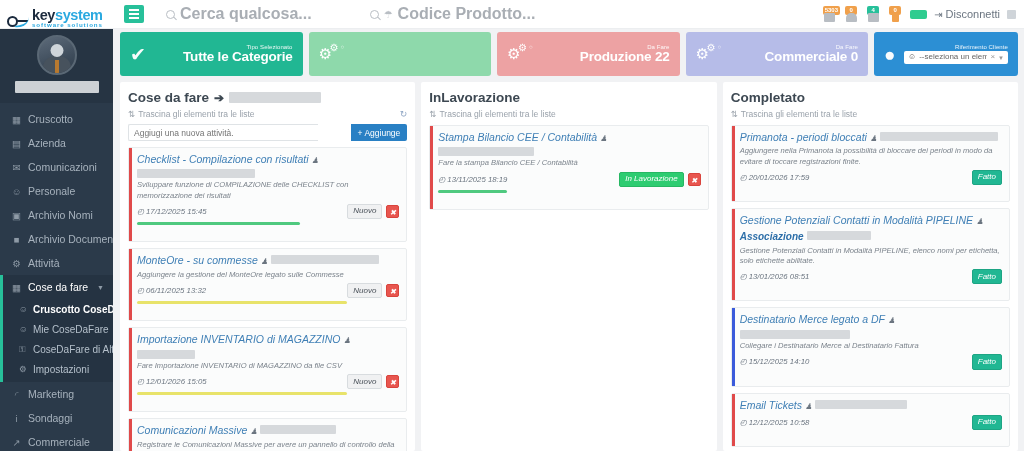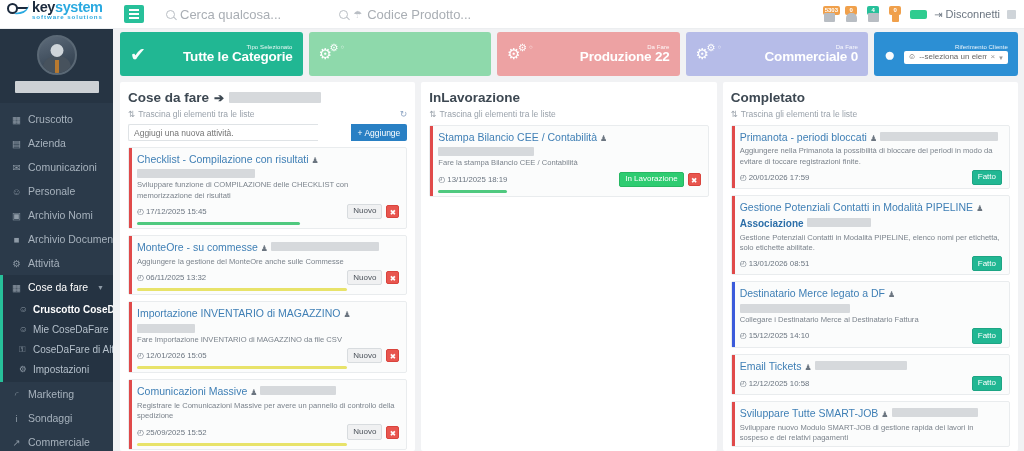--- a/index.html
+++ b/index.html
@@ -13,21 +13,21 @@
   }
   .app { position: relative; width: 1024px; height: 451px; }
 
   
   .topbar {
     position: absolute; top: 0; left: 0; width: 1024px; height: 29px;
     background: #ffffff; display: flex; align-items: center;
     border-bottom: 1px solid #eceef0; z-index: 30;
   }
   .brand {
-    width: 120px; height: 29px; display: flex; align-items: flex-start;
+    width: 120px; height: 29px; display: flex; align-items: flex-end;
     padding-left: 7px; gap: 3px;
   }
   .brand-logo { width: 22px; height: 16px; position: relative; flex: none; }
   .brand-logo .ring {
     position: absolute; left: 0; top: 3px; width: 11px; height: 11px;
     border: 2.5px solid #1b2a3d; border-radius: 50%;
   }
   .brand-logo .stem {
     position: absolute; left: 9px; top: 7px; width: 12px; height: 2.5px;
     background: #1b2a3d;
@@ -51,21 +51,21 @@
 
   .srch { display: flex; align-items: center; gap: 5px; margin-left: 22px; }
   .srch .mag {
     width: 9px; height: 9px; border: 1.4px solid #b9bec4; border-radius: 50%;
     position: relative; flex: none;
   }
   .srch .mag:after {
     content: ""; position: absolute; right: -3px; bottom: -2px;
     width: 4px; height: 1.4px; background: #b9bec4; transform: rotate(45deg);
   }
-  .srch .ph { color: #a9aeb4; font-size: 13px; }
+  .srch .ph { color: #a9aeb4; font-size: 16px; font-weight: bold; }
   .srch .cube { color: #b9bec4; font-size: 10px; }
 
   .tray { margin-left: auto; display: flex; align-items: center; gap: 7px; padding-right: 8px; }
   .tray-ico { position: relative; width: 15px; height: 16px; cursor: pointer; }
   .tray-ico .body {
     position: absolute; bottom: 0; left: 2px; width: 11px; height: 9px;
     background: #b8bdc3; border-radius: 1px;
   }
   .tray-ico .bubble {
     position: absolute; top: 0; left: 1px; min-width: 12px; height: 9px;
@@ -193,21 +193,21 @@
     color: #8d949b; outline: none; font-family: inherit; background: #fff;
   }
   .addrow button {
     background: #2980c4; color: #fff; border: none; border-radius: 0 2px 2px 0;
     font-size: 8.5px; padding: 0 7px; cursor: pointer; font-family: inherit;
     white-space: nowrap;
   }
   .cards { margin-top: 6px; }
   .card {
     background: #fbfcfc; border: 1px solid #e9ecee; border-radius: 2px;
-    margin-bottom: 6px; padding: 5px 7px 3px 8px; position: relative;
+    margin-bottom: 6px; padding: 5px 7px 16px 8px; position: relative; font-style: italic;
   }
   .card:before {
     content: ""; position: absolute; left: 0; top: 0; bottom: 0; width: 3px;
     background: var(--accent, #e04a4a);
   }
   .c-head {
     font-size: 10.5px; color: #3f7fb5; line-height: 1.28;
     display: flex; flex-wrap: wrap; align-items: baseline; gap: 3px;
   }
   .c-head .ttl { color: #3f7fb5; }
@@ -453,21 +453,21 @@
               <span class="trash">✖</span>
             </div>
             <div class="bar" style="background:#4fc97f;width:62%"></div>
           </div>
           <div class="card" style="--accent:#e04a4a">
             <div class="c-head">
               <span class="ttl">MonteOre - su commesse</span>
               <span class="usr">♟</span>
               <span class="redact" style="width:108px"></span>
             </div>
-            <div class="c-desc">Aggiungere la gestione del MonteOre anche sulle Commesse</div>
+            <div class="c-desc">Aggiungere la gestione del MonteOre legato sulle Commesse</div>
             <div class="c-foot">
               <span class="c-date">
                 <span class="clk">◴</span>
                 <span>06/11/2025 13:32</span>
               </span>
               <span class="pill nuovo">Nuovo</span>
               <span class="trash">✖</span>
             </div>
             <div class="bar" style="background:#e8e36a;width:80%"></div>
           </div>

